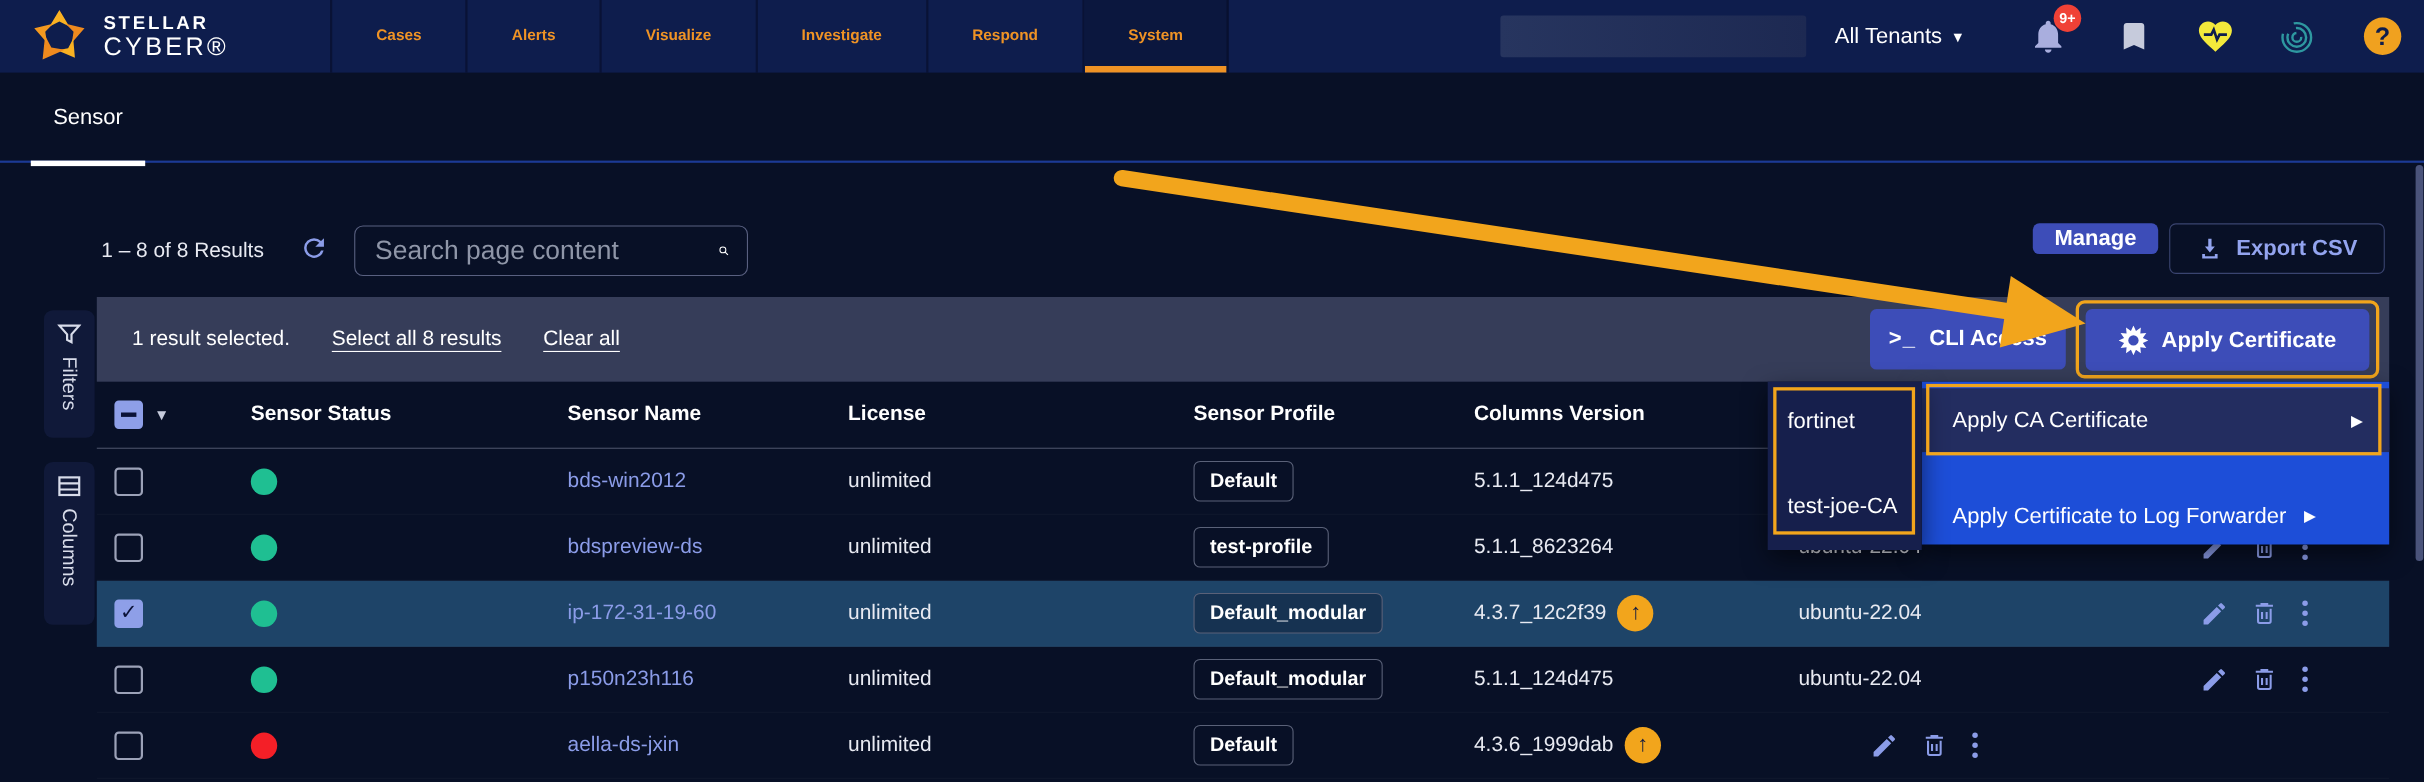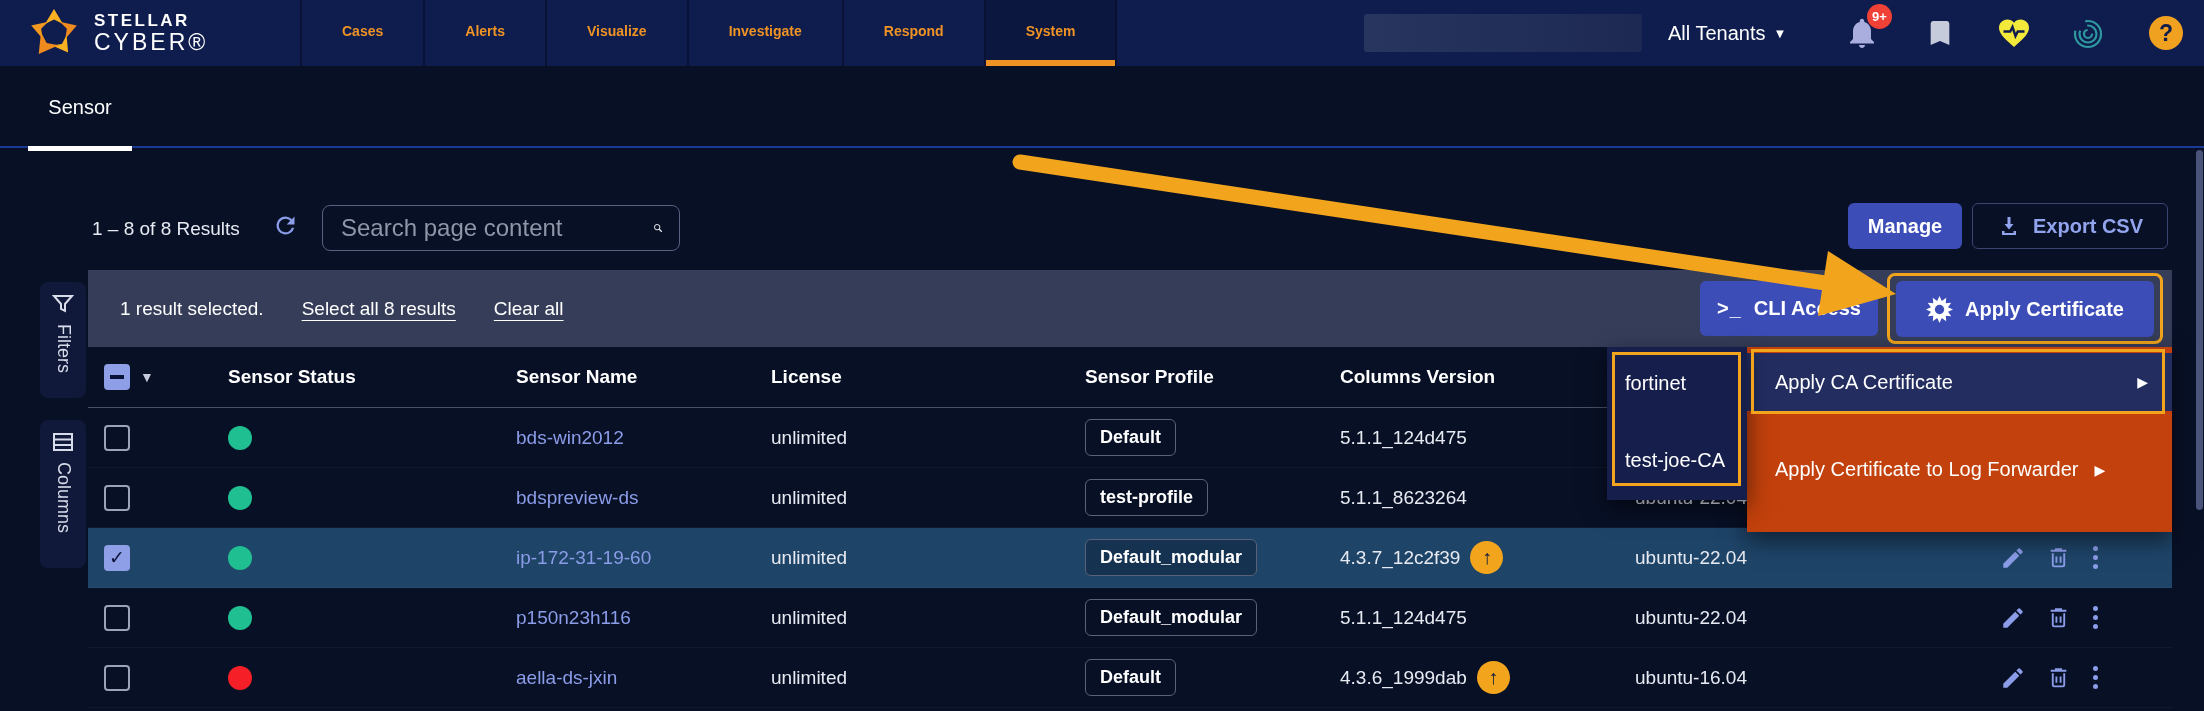--- a/index.html
+++ b/index.html
@@ -36,21 +36,21 @@
 
   
   .results{position:absolute;left:92px;top:218px;font-size:19px;color:#E8EAF2;}
   .refresh{position:absolute;left:272px;top:212px;cursor:pointer;}
   .page-search{position:absolute;left:322px;top:205px;width:358px;height:46px;border:1.5px solid #596080;
                border-radius:8px;display:flex;align-items:center;padding:0 16px;}
   .page-search input{flex:1;background:transparent;border:0;outline:0;color:#fef9c3;font-size:24px;}
   .page-search input::placeholder{color:#8F96A8;}
   .btn{display:flex;align-items:center;justify-content:center;gap:12px;border-radius:6px;
        font-size:20px;font-weight:bold;cursor:pointer;}
-  .manage-btn{position:absolute;left:1848px;top:203px;width:114px;height:46px;background:#3D4DB8;color:#fff;}
+  .manage-btn{position:absolute;left:1848px;top:203px;width:114px;height:28px;background:#3D4DB8;color:#fff;}
   .export-btn{position:absolute;left:1972px;top:203px;width:196px;height:46px;border:1.5px solid #3A4470;color:#93A4EF;}
 
   
   .side-tab{position:absolute;left:40px;width:46px;background:#101939;border-radius:8px;
             display:flex;flex-direction:column;align-items:center;padding-top:12px;gap:10px;cursor:pointer;}
   .side-tab span{writing-mode:vertical-rl;font-size:18px;color:#D8DCEA;padding-bottom:12px;}
   .side-tab--filters{top:282px;height:116px;}
   .side-tab--columns{top:420px;height:148px;}
 
   
@@ -89,21 +89,21 @@
   .name-link{color:#8B9CE8;cursor:pointer;}
   .pbadge{border:1.5px solid #5A6178;border-radius:6px;padding:7px 14px;font-weight:bold;font-size:18px;color:#fff;
           background:rgba(10,16,40,.35);}
   .upgrade{width:33px;height:33px;border-radius:50%;background:#F2A51C;color:#101A40;display:flex;align-items:center;
            justify-content:center;font-size:20px;font-weight:bold;cursor:pointer;}
   .action{cursor:pointer;display:flex;align-items:center;}
   .kebab{display:flex;flex-direction:column;gap:4px;cursor:pointer;padding:2px;}
   .kebab i{width:5px;height:5px;border-radius:50%;background:#8B9CE8;}
 
   
-  .ctx-menu{position:absolute;left:1747px;top:347px;width:425px;height:185px;background:#c2410c;z-index:5;
+  .ctx-menu{position:absolute;left:1747px;top:347px;width:425px;height:148px;background:#1d4ed8;z-index:5;
             box-shadow:0 8px 22px rgba(0,0,0,.55);}
   .ctx-item{position:absolute;left:0;width:425px;display:flex;align-items:center;padding:0 24px 0 28px;
             color:#fff;font-size:20px;cursor:pointer;}
   .ctx-item:nth-child(1){top:6px;height:58px;background:#232D60;}
   .ctx-item:nth-child(2){top:94px;height:57px;}
   .ctx-item:nth-child(1) .mcaret{margin-left:auto;}
   .ctx-item:nth-child(2) .mcaret{margin-left:16px;}
   .mcaret{font-size:14px;color:#fff;}
   .ctx-annot{position:absolute;left:4px;top:2px;width:414px;height:65px;border:3.5px solid #F2A51C;z-index:6;pointer-events:none;}
   .submenu{position:absolute;left:1607px;top:347px;width:140px;height:153px;background:#161F4C;z-index:5;
@@ -419,21 +419,20 @@
           <span class="name-link">aella-ds-jxin</span>
         </div>
         <div class="cell col-license">unlimited</div>
         <div class="cell col-profile">
           <span class="pbadge">Default</span>
         </div>
         <div class="cell col-version">
           <span>4.3.6_1999dab</span>
           <span class="upgrade">↑</span>
         </div>
-        <div class="cell col-os">ubuntu-16.04</div>
         <div class="cell col-actions">
           <span class="action">
             <svg width="26" height="26" viewBox="0 0 24 24">
               <path fill="#8B9CE8" d="M3 17.25V21h3.75L17.81 9.94l-3.75-3.75L3 17.25zM20.71 7.04c.39-.39.39-1.02 0-1.41l-2.34-2.34a.996.996 0 0 0-1.41 0l-1.83 1.83 3.75 3.75 1.83-1.83z"></path>
             </svg>
           </span>
           <span class="action">
             <svg width="25" height="25" viewBox="0 0 24 24">
               <path fill="none" stroke="#8B9CE8" stroke-width="1.8" d="M6.5 8v11a1.5 1.5 0 0 0 1.5 1.5h8A1.5 1.5 0 0 0 17.5 19V8M4.5 5.5h15M9.5 5.5V4h5v1.5M10 11v6M14 11v6"></path>
             </svg>

